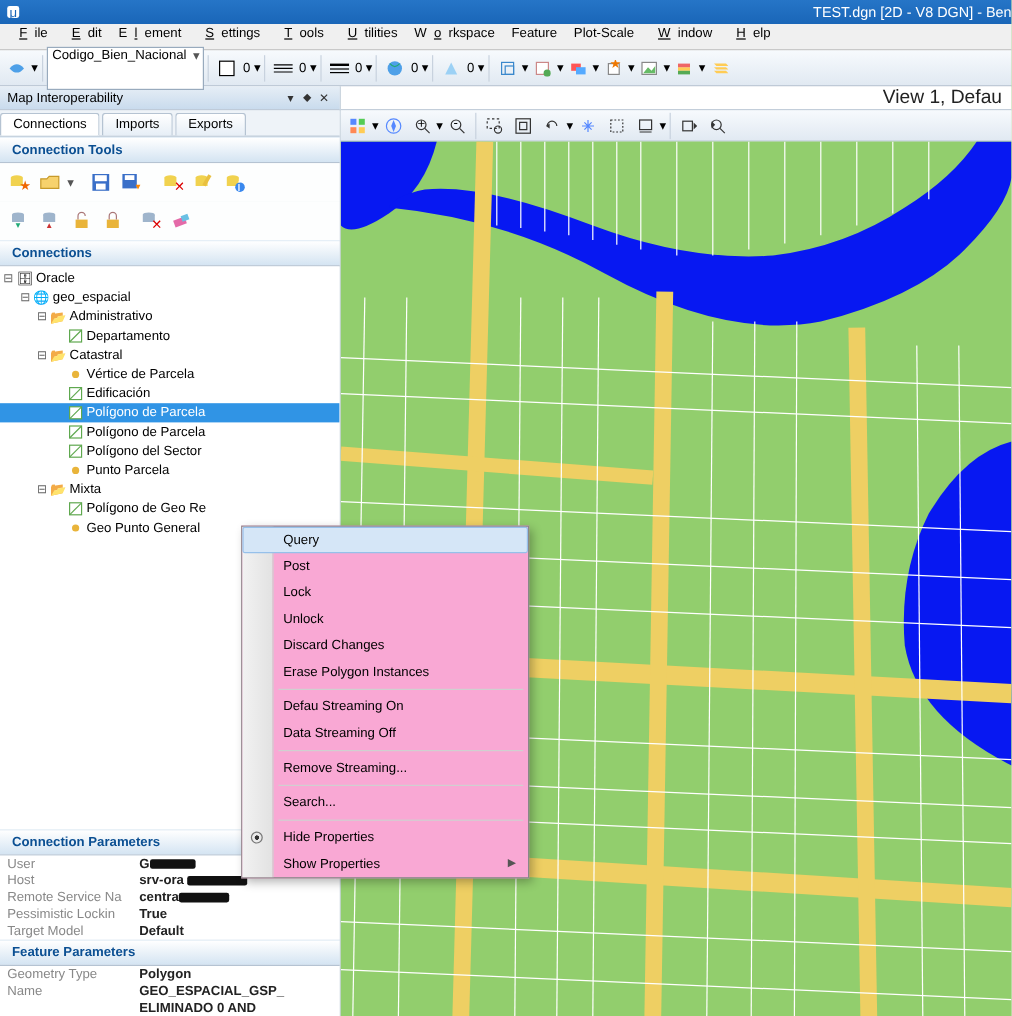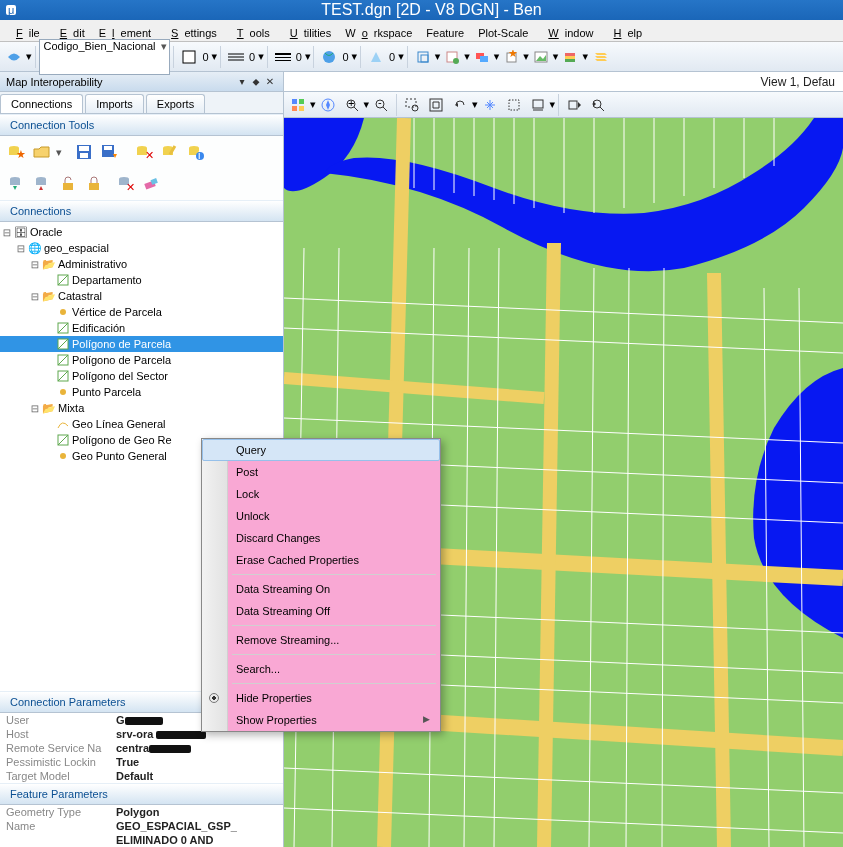--- a/index.html
+++ b/index.html
@@ -1,51 +1,51 @@
 <!DOCTYPE html>
 <html><head>
 <meta charset="utf-8">
 <style>
 :root{--bg:#eef2f5;--b:#b5c3d2;--hd:#cfe3f3;--sel:#3094e5;--menu-hl:#d5e6f7}
 *{box-sizing:border-box;font-family:"Segoe UI",Tahoma,sans-serif;font-size:11px}
 body{margin:0;width:843px;height:847px;overflow:hidden;background:#eaeaea}
 .titlebar{background:linear-gradient(#2675c7,#1a66b8);color:#fff;height:20px;display:flex;align-items:center;padding-left:4px}
-.titlebar .title{flex:1;text-align:center;font-size:16px}
-.menubar{background:#f0f0f0;height:22px;display:flex;align-items:flex-end;gap:2px;padding:0 4px;border-bottom:1px solid #c0c0c0}
+.titlebar .title{flex:1;text-align:right;font-size:12px}
+.menubar{background:#f0f0f0;height:22px;display:flex;align-items:flex-start;gap:2px;padding:0 4px;border-bottom:1px solid #c0c0c0}
 .menubar span{padding:2px 6px}
 .menubar span .u{text-decoration:underline}
 .toolbar{background:linear-gradient(#f7fafd,#e1e9f2);height:30px;display:flex;align-items:center;padding:2px;border-bottom:1px solid var(--b)}
 .tb-btn{width:22px;height:22px;border:1px solid transparent;display:inline-flex;align-items:center;justify-content:center;margin:0 1px;border-radius:2px}
 .sep{width:1px;height:22px;background:#c8d2de;margin:0 3px}
 .tb-sel{height:36px;border:1px solid #98aabd;background:#fff;padding:0 14px 0 4px;font-size:11px;position:relative}
 .tb-sel:after{content:"▾";position:absolute;right:3px;color:#555}
 .num{font-size:11px;margin:0 3px 0 1px}
 .main{display:flex;height:775px}
 .panel{width:284px;background:#f2f5f8;border-right:1px solid var(--b);display:flex;flex-direction:column}
 .p-title{background:linear-gradient(#e6eef6,#c9dbed);height:20px;display:flex;align-items:center;padding:0 6px;font-size:11px;border-bottom:1px solid var(--b)}
 .p-title .sp{flex:1}
 .p-ctrl{width:14px;text-align:center;color:#333;font-size:10px}
 .tabs{background:#eef3f8;height:22px;display:flex;border-bottom:1px solid var(--b)}
 .tab{padding:3px 10px;border:1px solid var(--b);border-bottom:none;background:linear-gradient(#fff,#e6eef6);margin-right:2px;margin-top:2px;border-radius:3px 3px 0 0}
 .tab.active{background:#fff}
-.sec-hd{background:linear-gradient(#fff,#d4e4f2);height:22px;color:#0b4f92;font-weight:normal;padding:4px 10px;border-top:1px solid #e6eff7;border-bottom:1px solid var(--b)}
+.sec-hd{background:linear-gradient(#fff,#d4e4f2);height:22px;color:#0b4f92;font-weight:bold;padding:4px 10px;border-top:1px solid #e6eff7;border-bottom:1px solid var(--b)}
 .btn-row{background:#fdfefe;padding:4px;display:flex;gap:2px}
 .tool-btn{width:24px;height:24px;border:1px solid transparent;display:flex;align-items:center;justify-content:center;border-radius:2px}
 .tree{background:#fff;flex:1;overflow:hidden;padding:2px 0;font-size:11px}
 .tree .row{display:flex;align-items:center;height:16px}
 .tree .row.sel{background:var(--sel);color:#fff}
 .ind{display:inline-block;width:14px;text-align:center;color:#666;font-size:10px}
 .ic{width:14px;height:14px;margin-right:2px;display:inline-flex;align-items:center;justify-content:center}
 .params{background:#fff}
 .prow{display:flex;padding:1px 6px;font-size:11px}
 .plab{width:110px;color:#888}
 .pval{font-weight:bold;color:#222}
 .redact{display:inline-block;height:8px;background:#111;vertical-align:middle;border-radius:2px}
 .view{flex:1;position:relative;background:#fff}
-.v-title{height:20px;border-bottom:1px solid var(--b);text-align:right;padding-right:8px;font-size:12px;color:#222;line-height:20px}
+.v-title{height:20px;border-bottom:1px solid var(--b);text-align:right;padding-right:8px;font-size:16px;color:#222;line-height:20px}
 .v-tb{height:26px;background:linear-gradient(#f7fafd,#e1e9f2);border-bottom:1px solid var(--b);display:flex;align-items:center;padding:0 2px}
 .map{width:100%;height:729px;background:#92ce6d}
 .ctx{position:absolute;left:201px;top:438px;width:240px;background:#f9a8d4;border:1px solid #888;box-shadow:3px 3px 8px rgba(0,0,0,.3);z-index:10}
 .ctx-sidebar{position:absolute;left:0;top:0;width:26px;height:100%;background:linear-gradient(90deg,#f2f2f2,#e2e2e2);border-right:1px solid #d0d0d0}
 .ctx-item{position:relative;padding:5px 10px 5px 34px;font-size:11px;color:#000}
 .ctx-item.hl{background:var(--menu-hl);border:1px solid #96c0ea;padding:4px 9px 4px 33px;border-radius:2px}
 .ctx-sep{height:1px;background:#d0d0d0;margin:3px 4px 3px 30px}
 .ctx-arrow{float:right;color:#555;font-size:9px}
 svg{display:block}
 </style>
@@ -412,32 +412,20 @@
             </svg>
           </span>
           <span>Punto Parcela</span>
         </div>
     <div class="row">
           <span class="ind"></span>
           <span class="ind"></span>
           <span class="ind">⊟</span>
           <span class="ic">📂</span>
           <span>Mixta</span>
-        </div>
-    <div class="row">
-          <span class="ind"></span>
-          <span class="ind"></span>
-          <span class="ind"></span>
-          <span class="ind"></span>
-          <span class="ic">
-            <svg width="12" height="12">
-              <path d="M1 10 Q5 1 11 8" stroke="#e9b43a" fill="none"></path>
-            </svg>
-          </span>
-          <span>Geo Línea General</span>
         </div>
     <div class="row">
           <span class="ind"></span>
           <span class="ind"></span>
           <span class="ind"></span>
           <span class="ind"></span>
           <span class="ic">
             <svg width="12" height="12">
               <rect x="1" y="1" width="10" height="10" fill="#fff" stroke="#5fa84f"></rect>
               <path d="M1 11L11 1" stroke="#5fa84f"></path>
@@ -641,23 +629,23 @@
 </div>
 </div>
 
 <div class="ctx">
   <div class="ctx-sidebar"></div>
   <div class="ctx-item hl">Query</div>
   <div class="ctx-item">Post</div>
   <div class="ctx-item">Lock</div>
   <div class="ctx-item">Unlock</div>
   <div class="ctx-item">Discard Changes</div>
-  <div class="ctx-item">Erase Cached Properties</div>
+  <div class="ctx-item">Erase Polygon Instances</div>
   <div class="ctx-sep"></div>
-  <div class="ctx-item">Data Streaming On</div>
+  <div class="ctx-item">Defau Streaming On</div>
   <div class="ctx-item">Data Streaming Off</div>
   <div class="ctx-sep"></div>
   <div class="ctx-item">Remove Streaming...</div>
   <div class="ctx-sep"></div>
   <div class="ctx-item">Search...</div>
   <div class="ctx-sep"></div>
   <div class="ctx-item"><span style="position:absolute;left:7px;top:6px;width:10px;height:10px;border:1px solid #777;border-radius:50%;background:radial-gradient(#333 30%,transparent 35%)"></span><span>Hide Properties</span></div>
   <div class="ctx-item"><span>Show Properties</span><span class="ctx-arrow">▶</span></div>
 </div>
 

